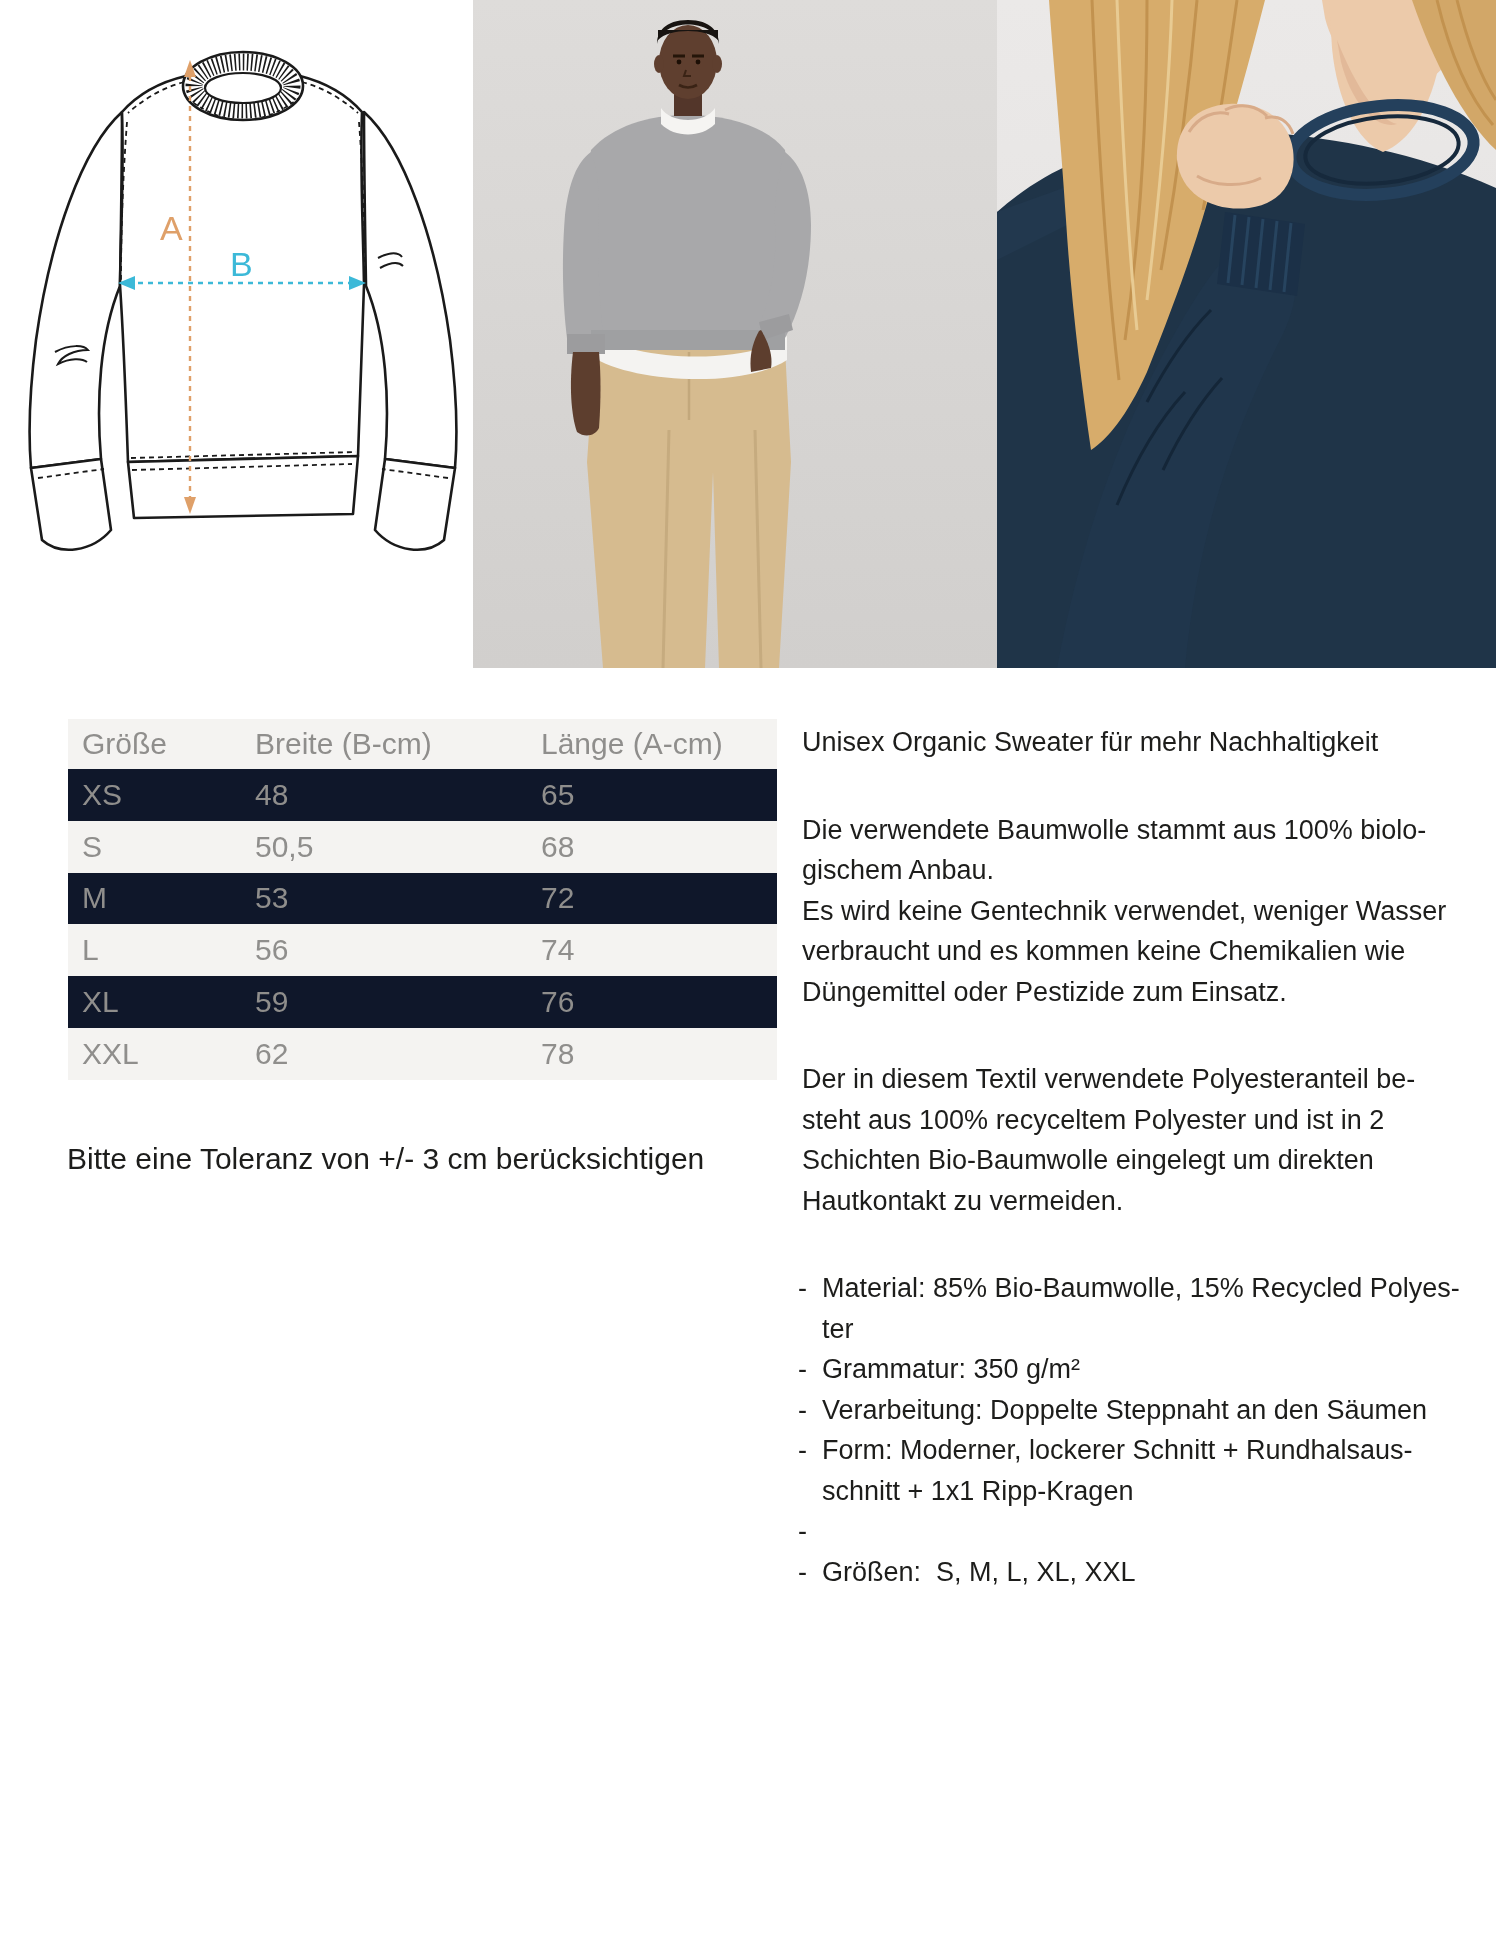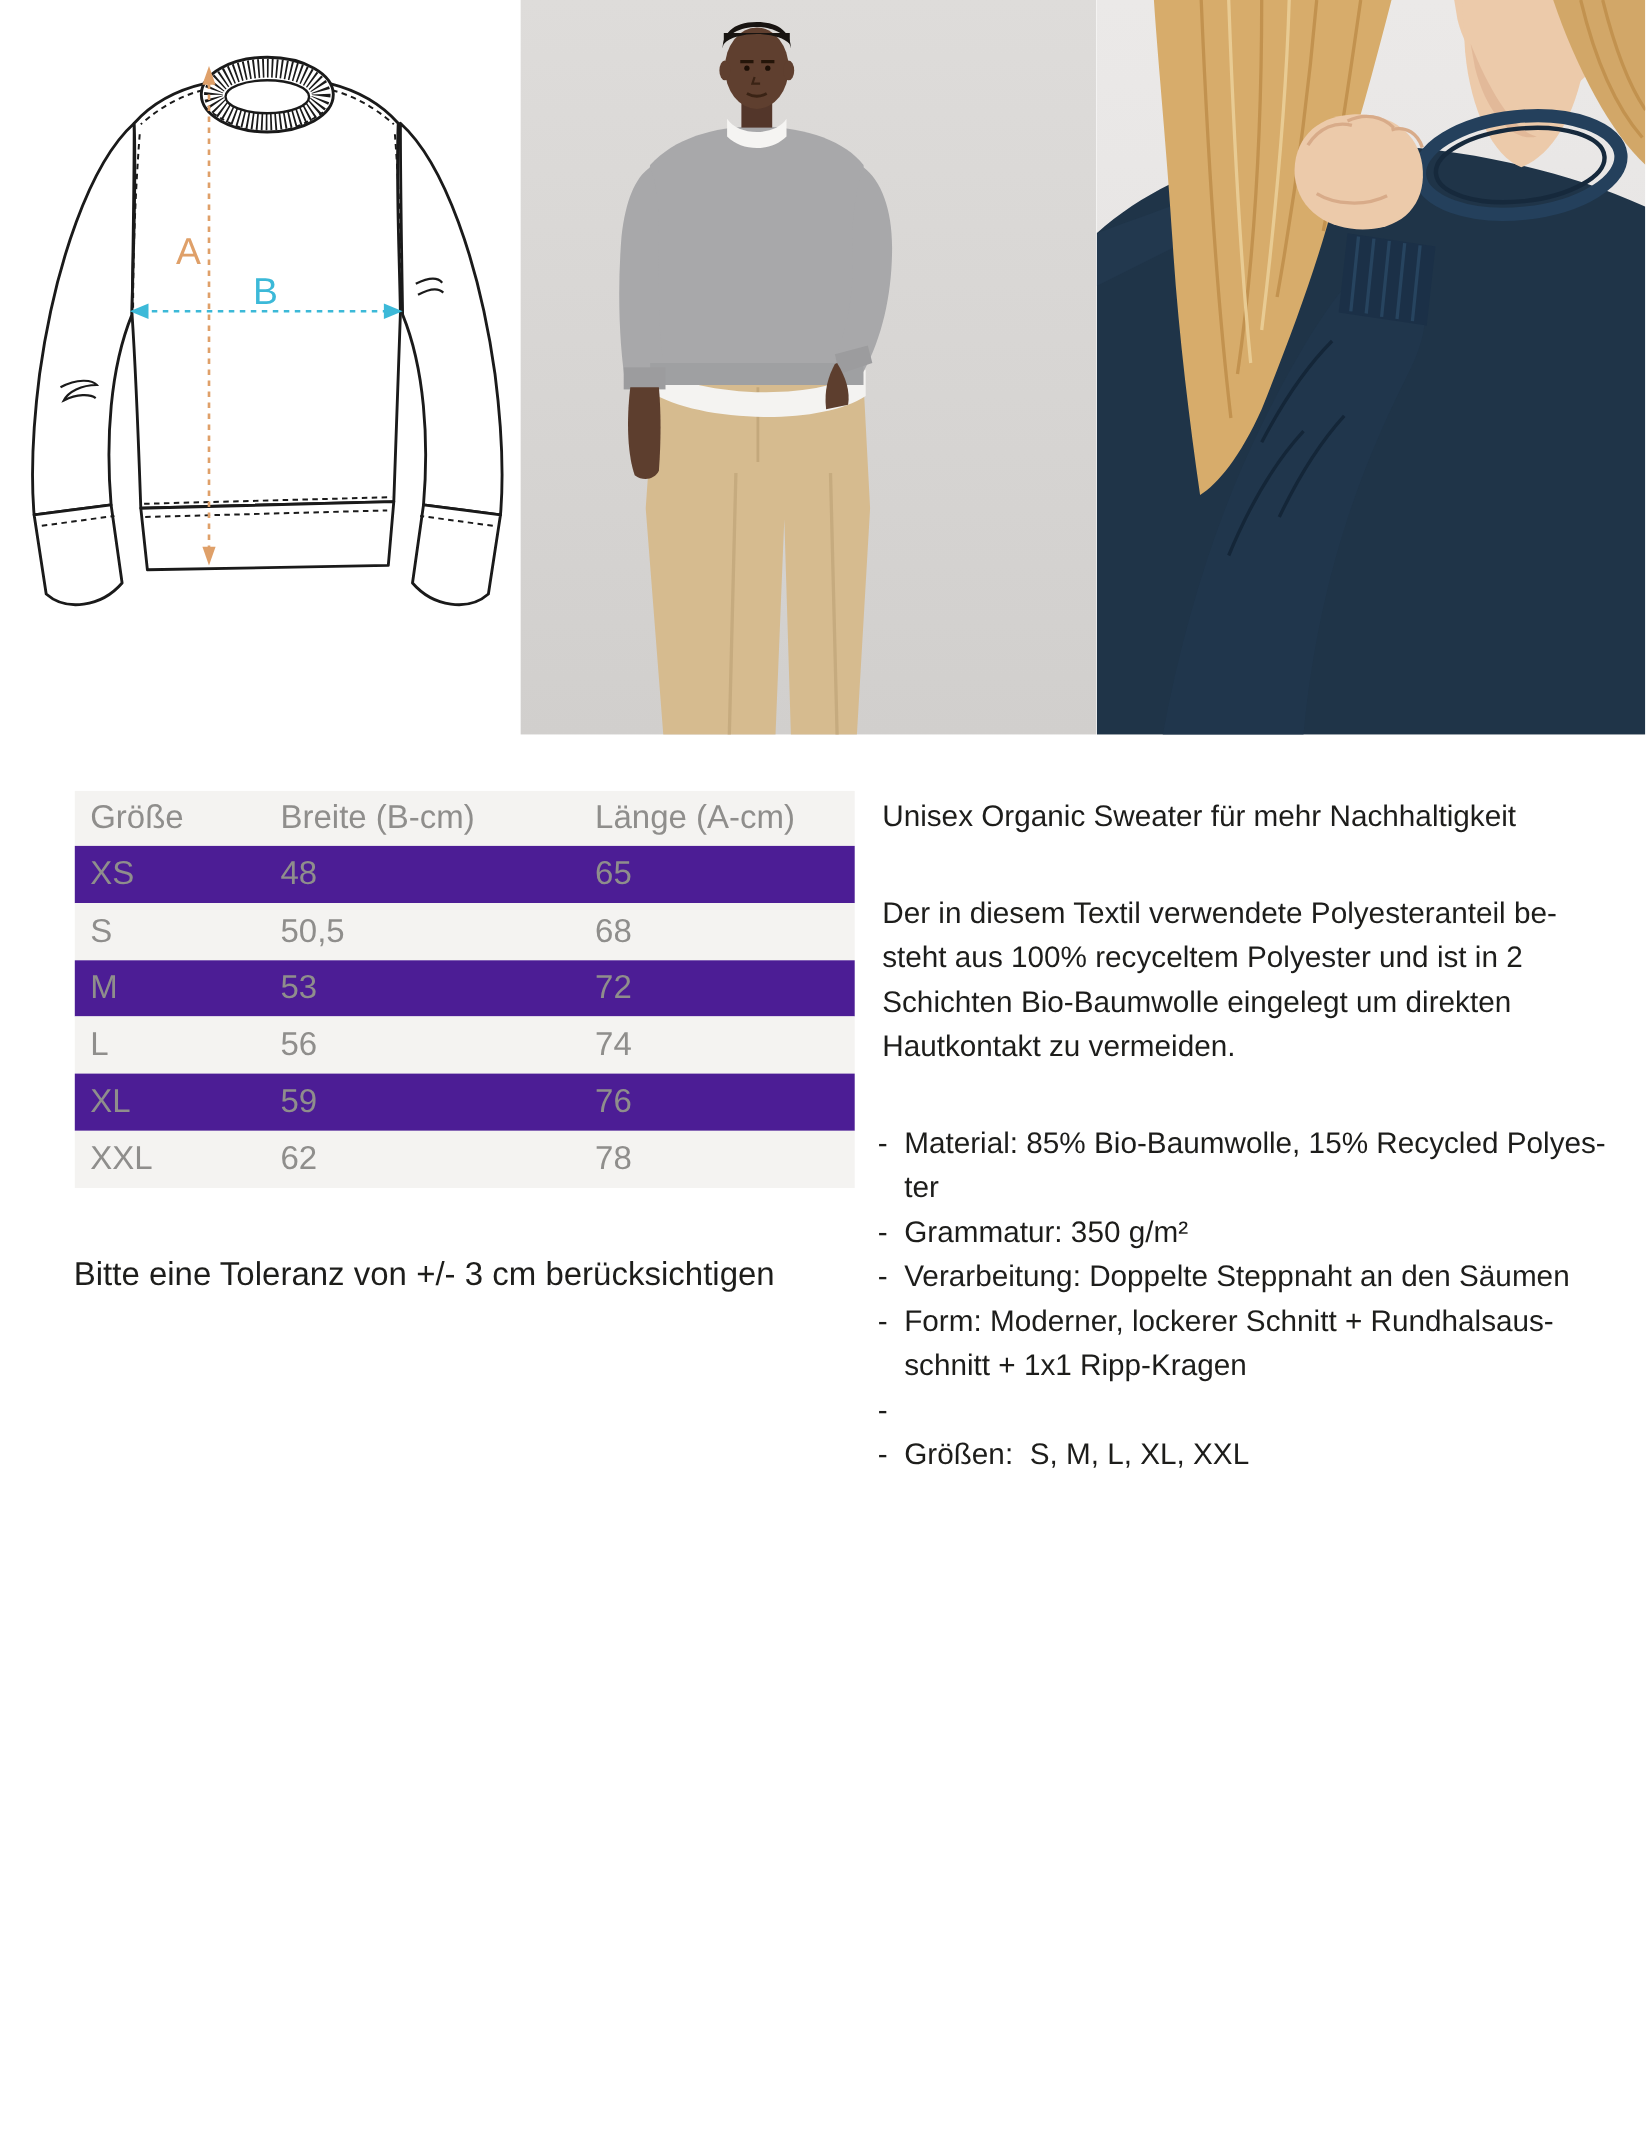--- a/index.html
+++ b/index.html
@@ -10,21 +10,21 @@
   .panel{position:absolute;top:0;height:668px;overflow:hidden;}
   #diagram-panel{left:0;width:473px;background:#ffffff;}
   #man-panel{left:473px;width:524px;}
   #woman-panel{left:997px;width:499px;}
   .panel svg{display:block;}
 
   
   .size-table{position:absolute;left:68px;top:719px;width:709px;}
   .t-row{display:flex;align-items:center;height:51.8px;font-size:30px;color:#8f8e8c;}
   .t-head{height:50px;background:#f4f3f1;}
-  .row-dark{background:#4c1d95;justify-content:flex-end;}
+  .row-dark{background:#0f172a;justify-content:flex-end;}
   .row-light{background:#f4f3f1;}
   .c1{width:173px;padding-left:14px;}
   .c2{width:286px;}
   .c3{flex:1;}
 
   
   .tolerance{position:absolute;left:67px;top:1142px;font-size:30px;color:#1d1d1b;white-space:pre;}
 
   
   .description{position:absolute;left:802px;top:722px;width:694px;
@@ -235,20 +235,25 @@
       <div class="c1">XXL</div>
       <div class="c2">62</div>
       <div class="c3">78</div>
     </div>
   </div>
 
   <div class="tolerance">Bitte eine Toleranz von +/- 3 cm berücksichtigen</div>
 
   <div class="description">
     <p>Unisex Organic Sweater für mehr Nachhaltigkeit</p>
+    <p>Die verwendete Baumwolle stammt aus 100% biolo-
+gischem Anbau.
+Es wird keine Gentechnik verwendet, weniger Wasser
+verbraucht und es kommen keine Chemikalien wie
+Düngemittel oder Pestizide zum Einsatz.</p>
     <p>Der in diesem Textil verwendete Polyesteranteil be-
 steht aus 100% recyceltem Polyester und ist in 2
 Schichten Bio-Baumwolle eingelegt um direkten
 Hautkontakt zu vermeiden.</p>
     <ul>
       <li>
         <span class="li-marker">-</span>
         <span class="li-text">Material: 85% Bio-Baumwolle, 15% Recycled Polyes-
 ter</span>
       </li>

